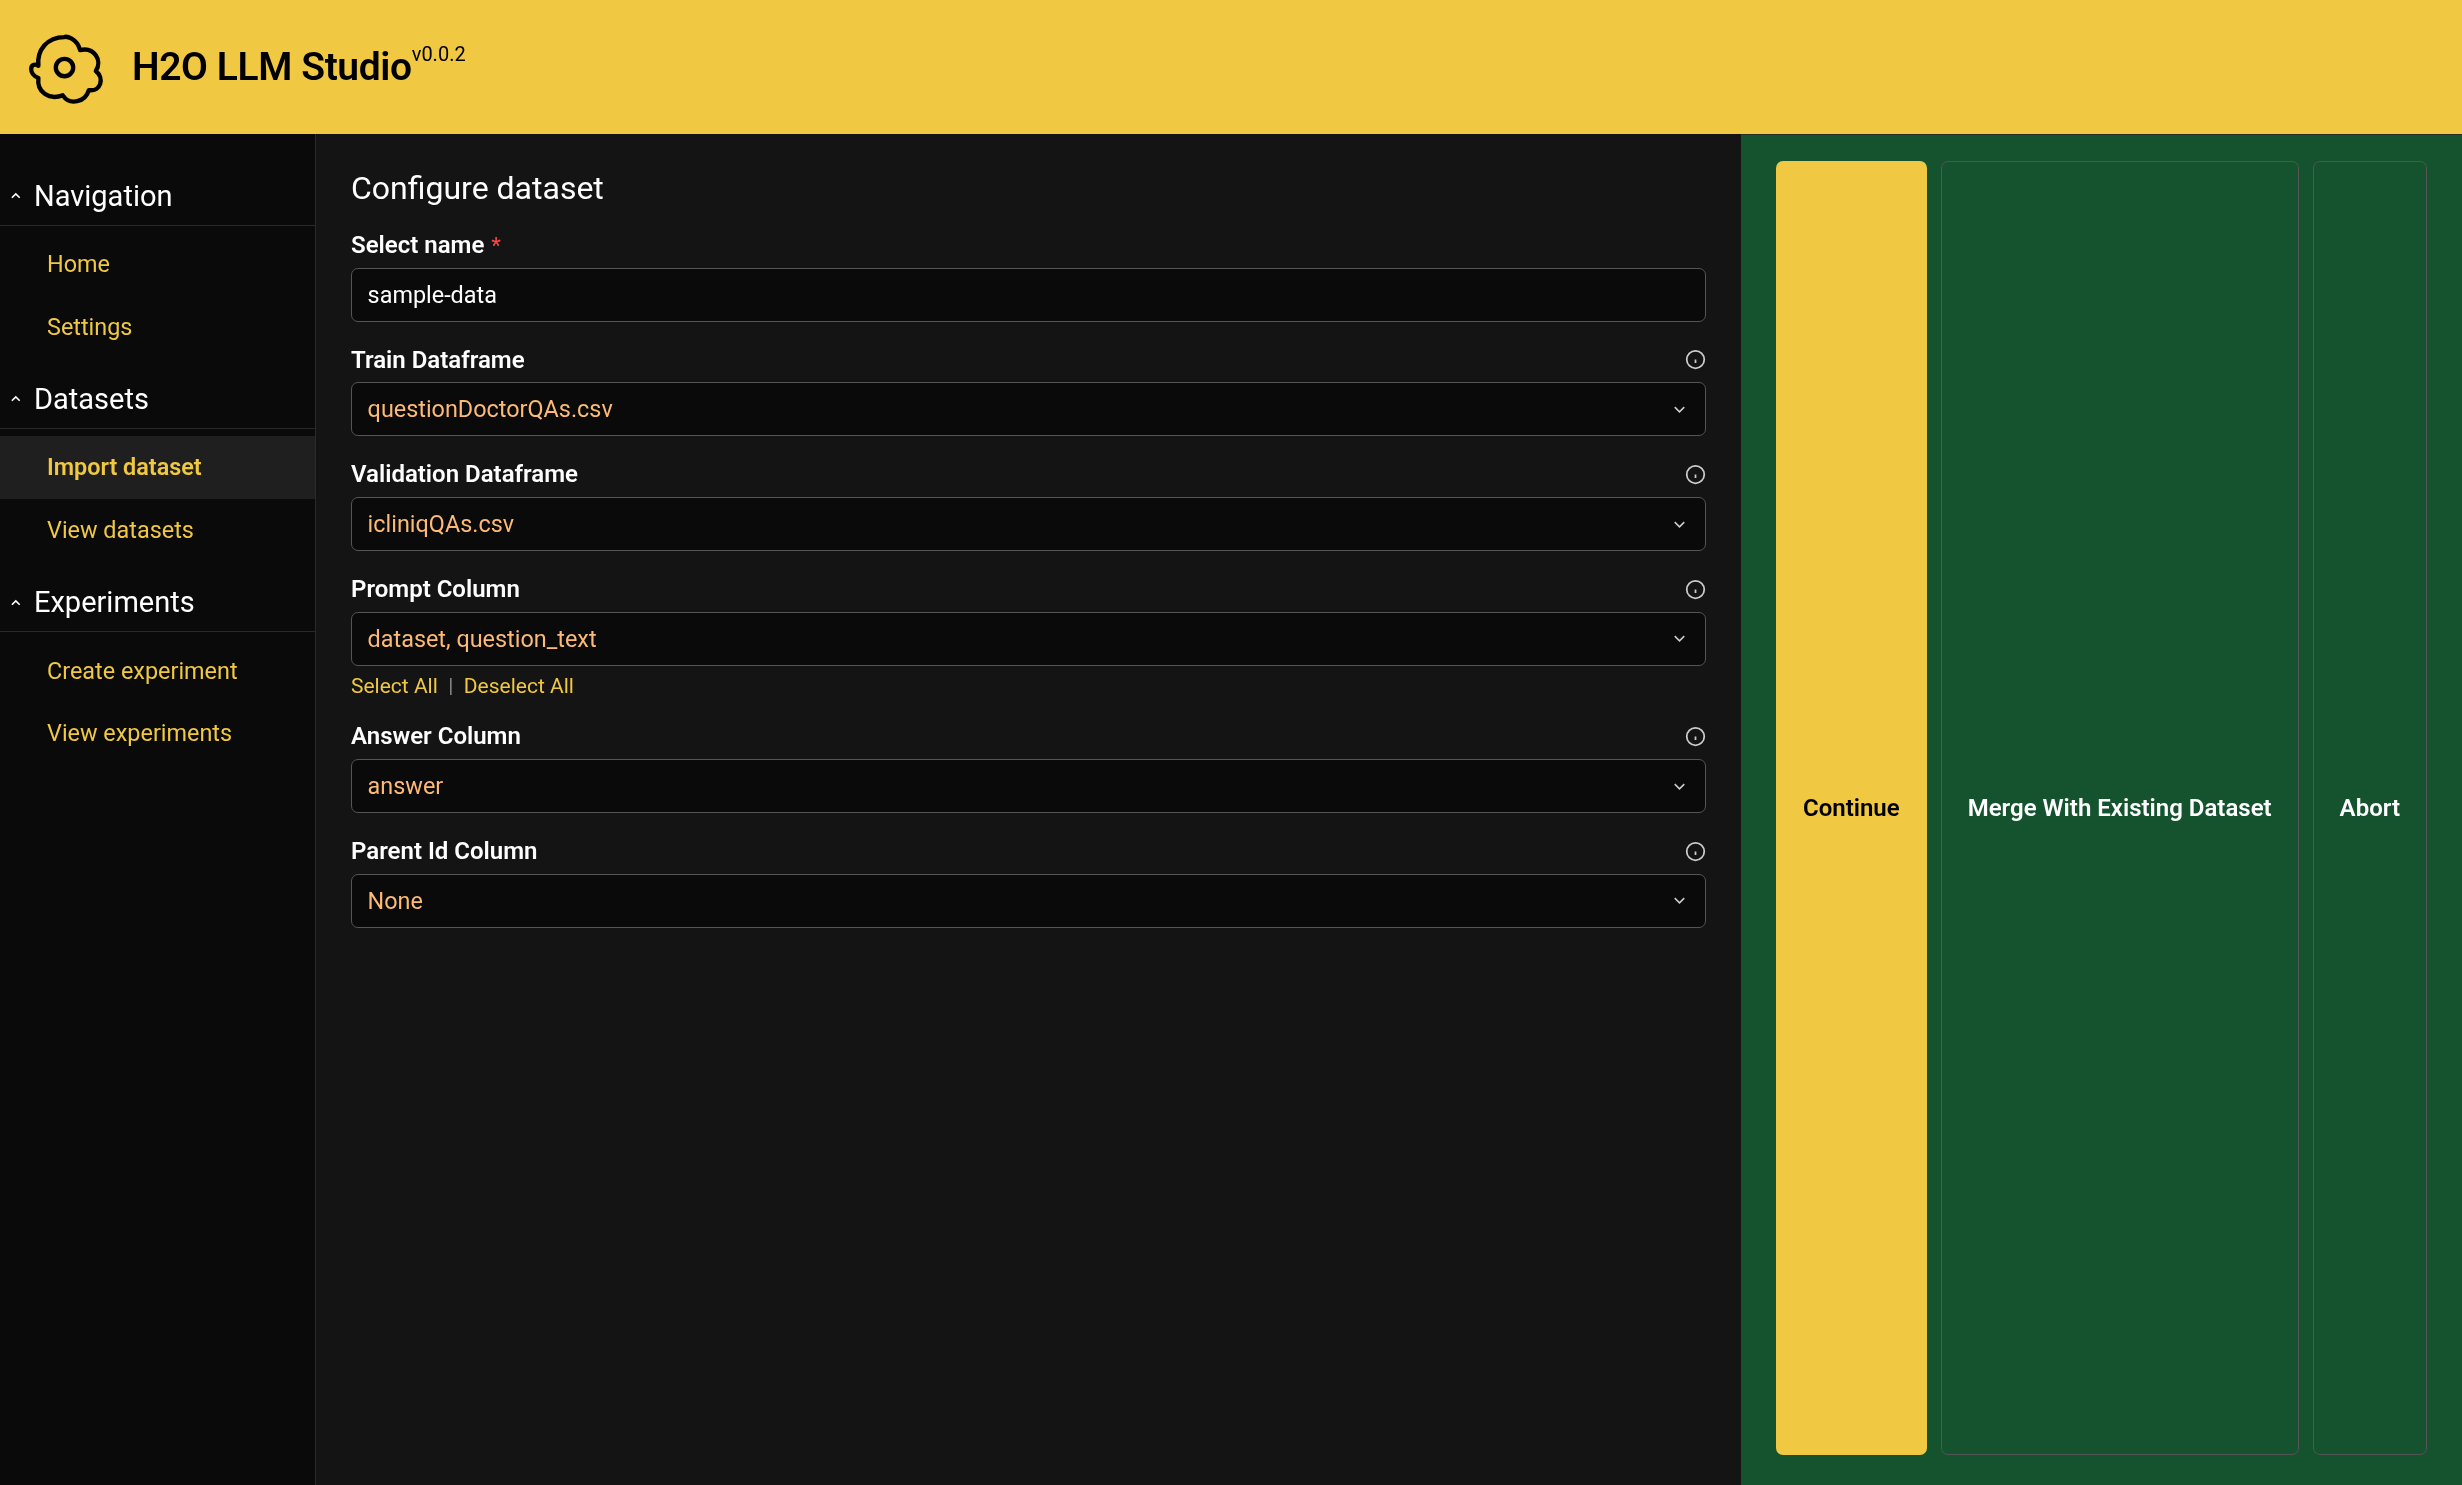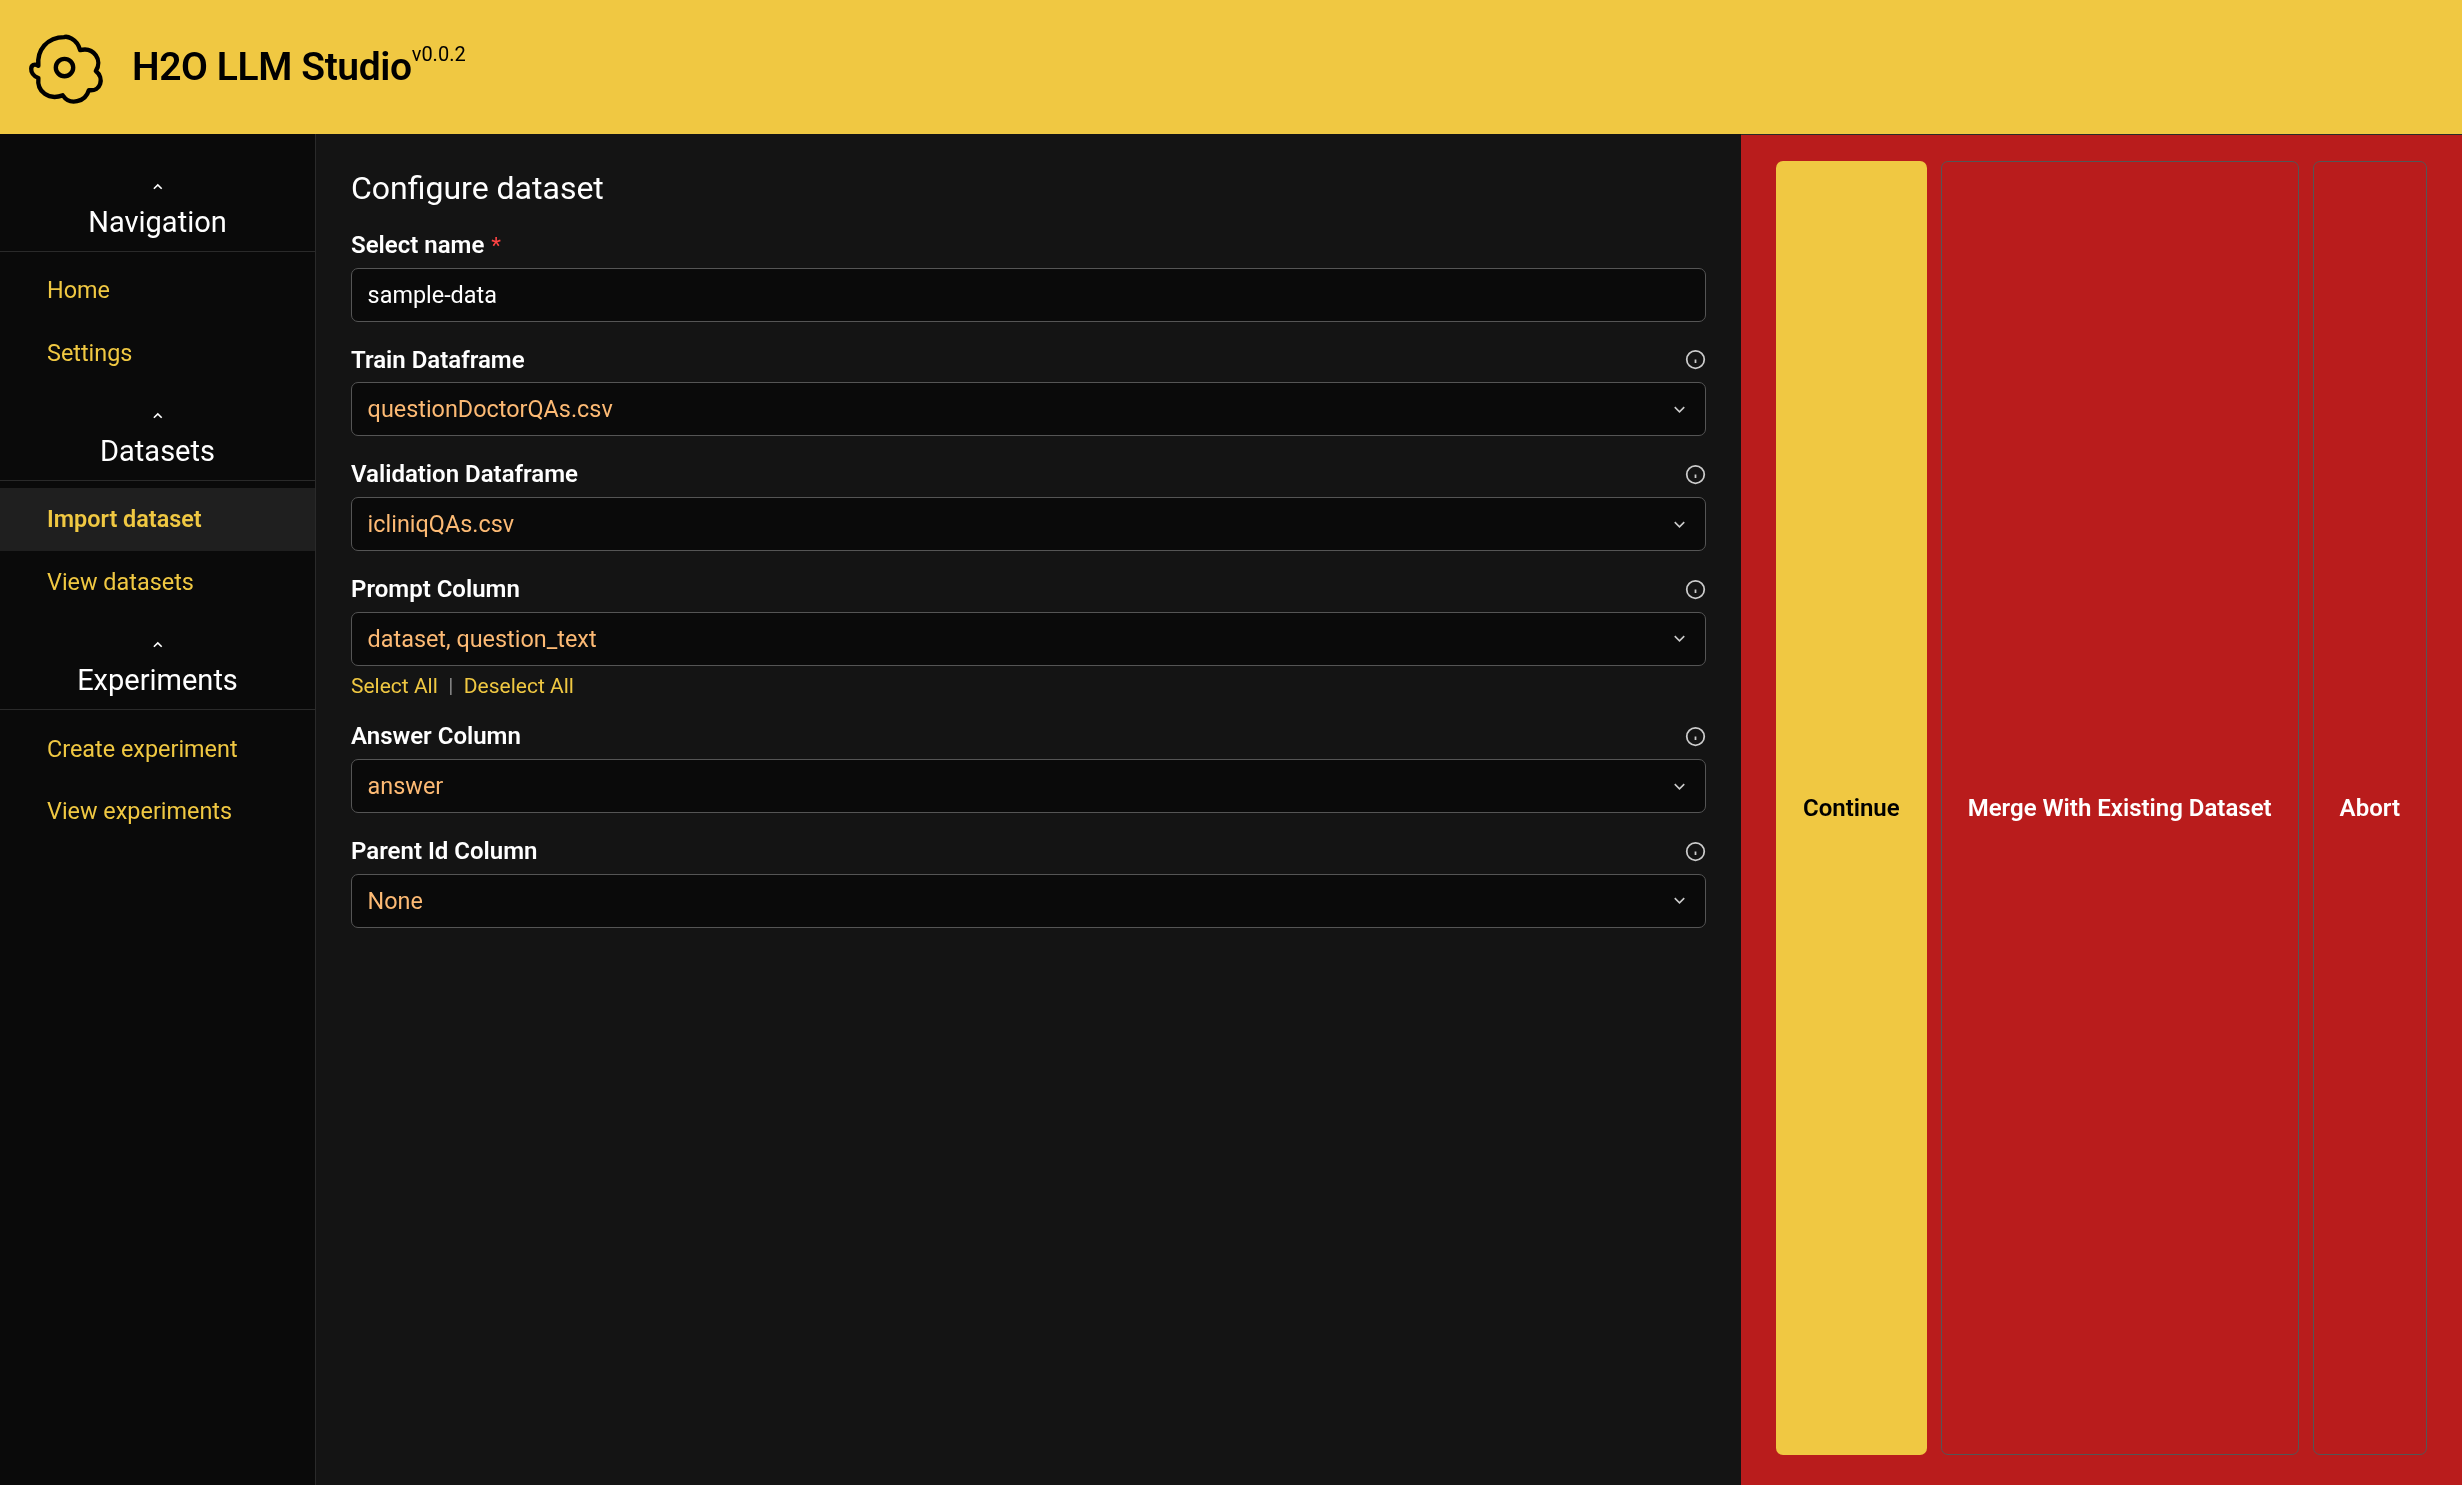--- a/index.html
+++ b/index.html
@@ -78,21 +78,20 @@
       margin-bottom: 12px;
     }
     
     .section-header {
       display: flex;
       align-items: center;
       padding: 12px 8px;
       cursor: pointer;
       gap: 10.4px;
       border-bottom: 0.9px solid #2a2a2a;
-      flex-direction: column;
     }
     
     .chevron-icon {
       width: 15.6px;
       height: 15.6px;
       display: inline-flex;
       align-items: center;
       justify-content: center;
       color: #ffffff;
     }
@@ -222,21 +221,21 @@
     .action-separator {
       color: #888888;
       margin: 0 5.2px;
     }
     
     .footer-bar {
       padding: 26px 35px 31px 35px;
       border-top: 0.9px solid #2a2a2a;
       display: flex;
       gap: 14px;
-      background-color: #b91c1c;
+      background-color: #14532d;
     }
     
     .btn {
       padding: 12px 26px;
       border-radius: 7px;
       font-size: 24px;
       font-weight: 600;
       cursor: pointer;
       border: 0.9px solid transparent;
       font-family: inherit;

